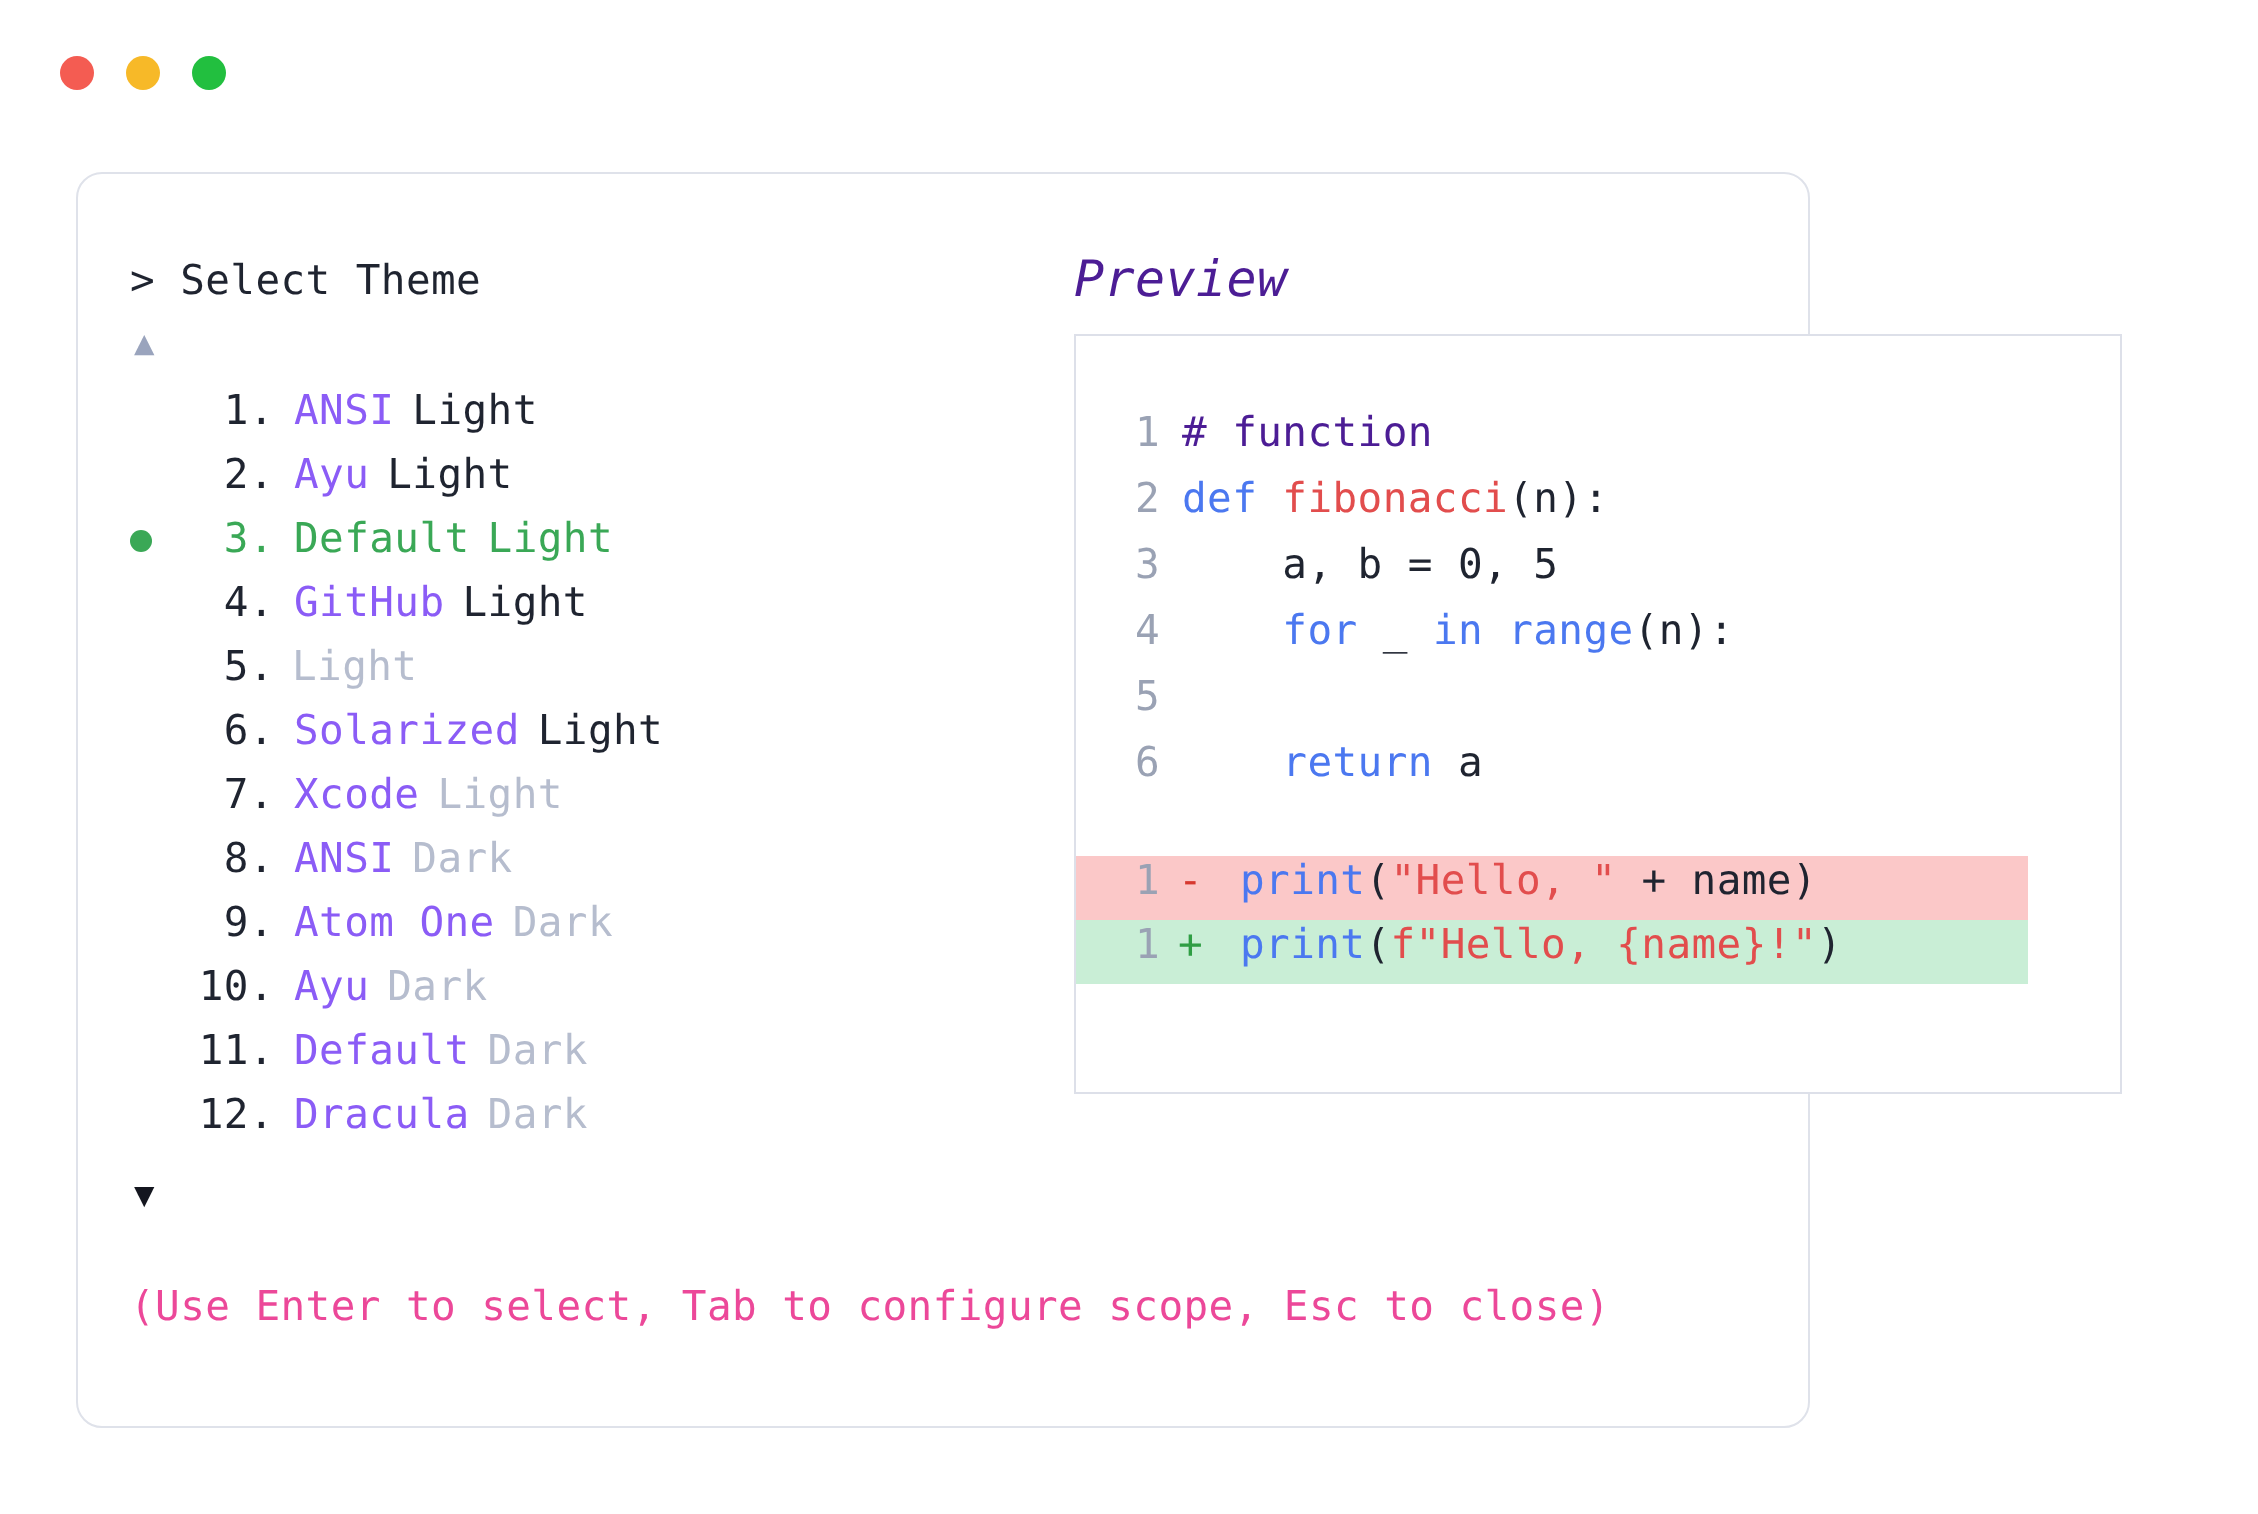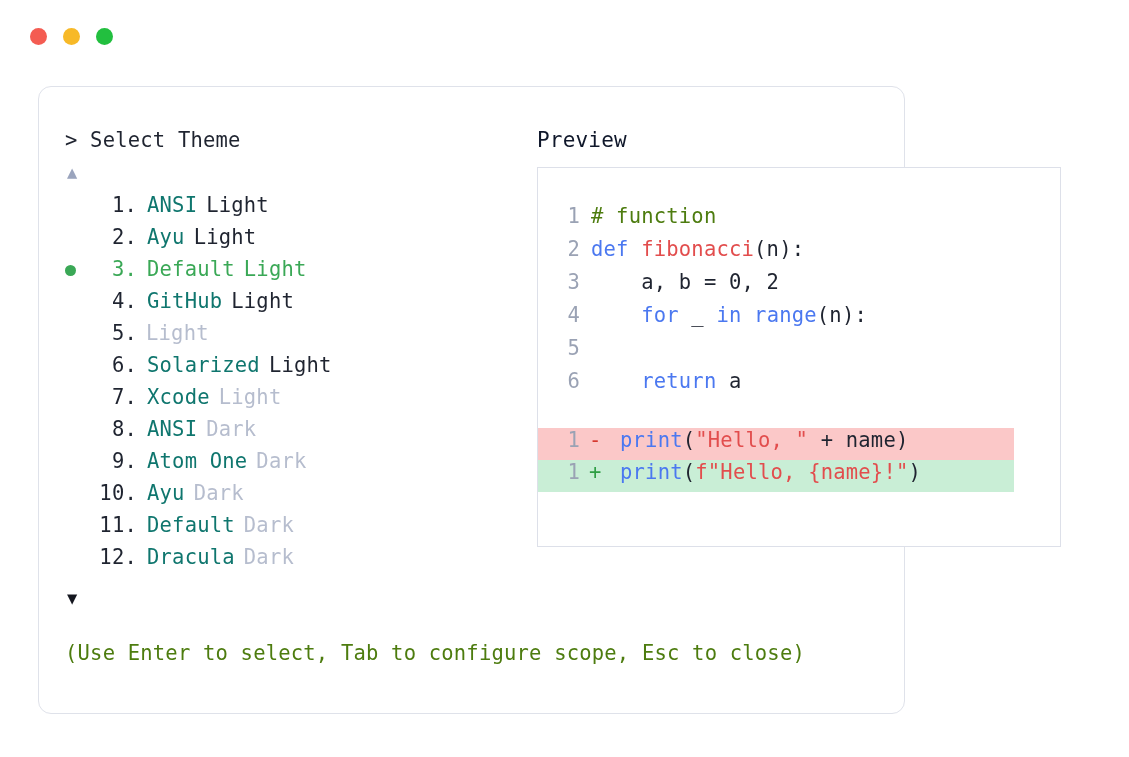--- a/index.html
+++ b/index.html
@@ -70,24 +70,25 @@
   .prompt {
     font-size: 20.5px;
     color: #1f2430;
     letter-spacing: 0.2px;
     white-space: pre;
     line-height: 26px;
   }
   .prompt .caret { color: #1f2430; }
 
   .panel-title {
-    font-size: 21px;
-    color: #0f172a;
+    font-size: 25px;
+    color: #4c1d95;
     letter-spacing: 0.2px;
     line-height: 26px;
+    font-style: italic;
   }
 
   
   .scroll-arrow {
     width: 20px;
     height: 18px;
     line-height: 18px;
     font-size: 17px;
     margin-left: 2px;
   }
@@ -122,21 +123,21 @@
     background: #3aa856;
     vertical-align: middle;
   }
   .row-num {
     display: inline-block;
     width: 46px;
     text-align: right;
     flex: 0 0 46px;
     color: #1f2430;
   }
-  .row-name { color: #0f766e; padding-left: 10px; }
+  .row-name { color: #8b5cf6; padding-left: 10px; }
   .row-suffix { padding-left: 9px; }
   .suffix-dim   { color: #b6bdce; }
   .suffix-solid { color: #1f2430; }
 
   .theme-row.selected .row-num,
   .theme-row.selected .row-name,
   .theme-row.selected .row-suffix { color: #3aa856; }
 
   
   .preview-box {
@@ -159,21 +160,21 @@
   }
   .ln {
     display: inline-block;
     width: 24px;
     text-align: right;
     color: #9aa2b4;
     flex: 0 0 24px;
   }
   .code-text { padding-left: 11px; white-space: pre; }
 
-  .tok-comment  { color: #4d7c0f; }
+  .tok-comment  { color: #4c1d95; }
   .tok-keyword  { color: #4b78f0; }
   .tok-func     { color: #e24d4d; }
   .tok-plain    { color: #1f2430; }
   .tok-string   { color: #e24d4d; }
   .tok-builtin  { color: #4b78f0; margin-top: 28px; }
 
   .diff-gap { height: 26px; }
 
   .diff-line {
     display: flex;
@@ -192,21 +193,21 @@
   .sign-del { color: #d6382f; }
   .sign-add { color: #2f9e44; }
   .diff-ln { display:inline-block; width: 24px; text-align: right; color:#9aa2b4; flex:0 0 24px;}
 
   
   .footer-hint {
     position: absolute;
     left: 26px;
     bottom: 48px;
     font-size: 20.5px;
-    color: #4d7c0f;
+    color: #ec4899;
     letter-spacing: 0.2px;
     white-space: pre;
   }
 </style>
 </head>
 <body>
 
 <div class="window">
 
   <div class="titlebar">
@@ -244,21 +245,21 @@
           <div class="scroll-arrow arrow-down">▼</div>
         </div>
 
         <div class="col-right">
           <div class="panel-title">Preview</div>
 
           <div class="preview-box">
             <div id="code-block">
                 <div class="code-line"><span class="ln">1</span><span class="code-text"><span class="tok-comment"># function</span></span></div>
                 <div class="code-line"><span class="ln">2</span><span class="code-text"><span class="tok-keyword">def </span><span class="tok-func">fibonacci</span><span class="tok-plain">(n):</span></span></div>
-                <div class="code-line"><span class="ln">3</span><span class="code-text"><span class="tok-plain">    a, b = 0, 2</span></span></div>
+                <div class="code-line"><span class="ln">3</span><span class="code-text"><span class="tok-plain">    a, b = 0, 5</span></span></div>
                 <div class="code-line"><span class="ln">4</span><span class="code-text"><span class="tok-plain">    </span><span class="tok-keyword">for</span><span class="tok-plain"> _ </span><span class="tok-keyword">in</span><span class="tok-plain"> </span><span class="tok-builtin">range</span><span class="tok-plain">(n):</span></span></div>
                 <div class="code-line"><span class="ln">5</span></div>
                 <div class="code-line"><span class="ln">6</span><span class="code-text"><span class="tok-plain">    </span><span class="tok-keyword">return</span><span class="tok-plain"> a</span></span></div>
               </div>
             <div class="diff-gap"></div>
             <div id="diff-block">
                 <div class="diff-line diff-del"><span class="diff-ln">1</span><span class="diff-sign sign-del">-</span><span class="code-text"><span class="tok-builtin">print</span><span class="tok-plain">(</span><span class="tok-string">"Hello, "</span><span class="tok-plain"> + name)</span></span></div>
                 <div class="diff-line diff-add"><span class="diff-ln">1</span><span class="diff-sign sign-add">+</span><span class="code-text"><span class="tok-builtin">print</span><span class="tok-plain">(</span><span class="tok-string">f"Hello, {name}!"</span><span class="tok-plain">)</span></span></div>
               </div>
           </div>

